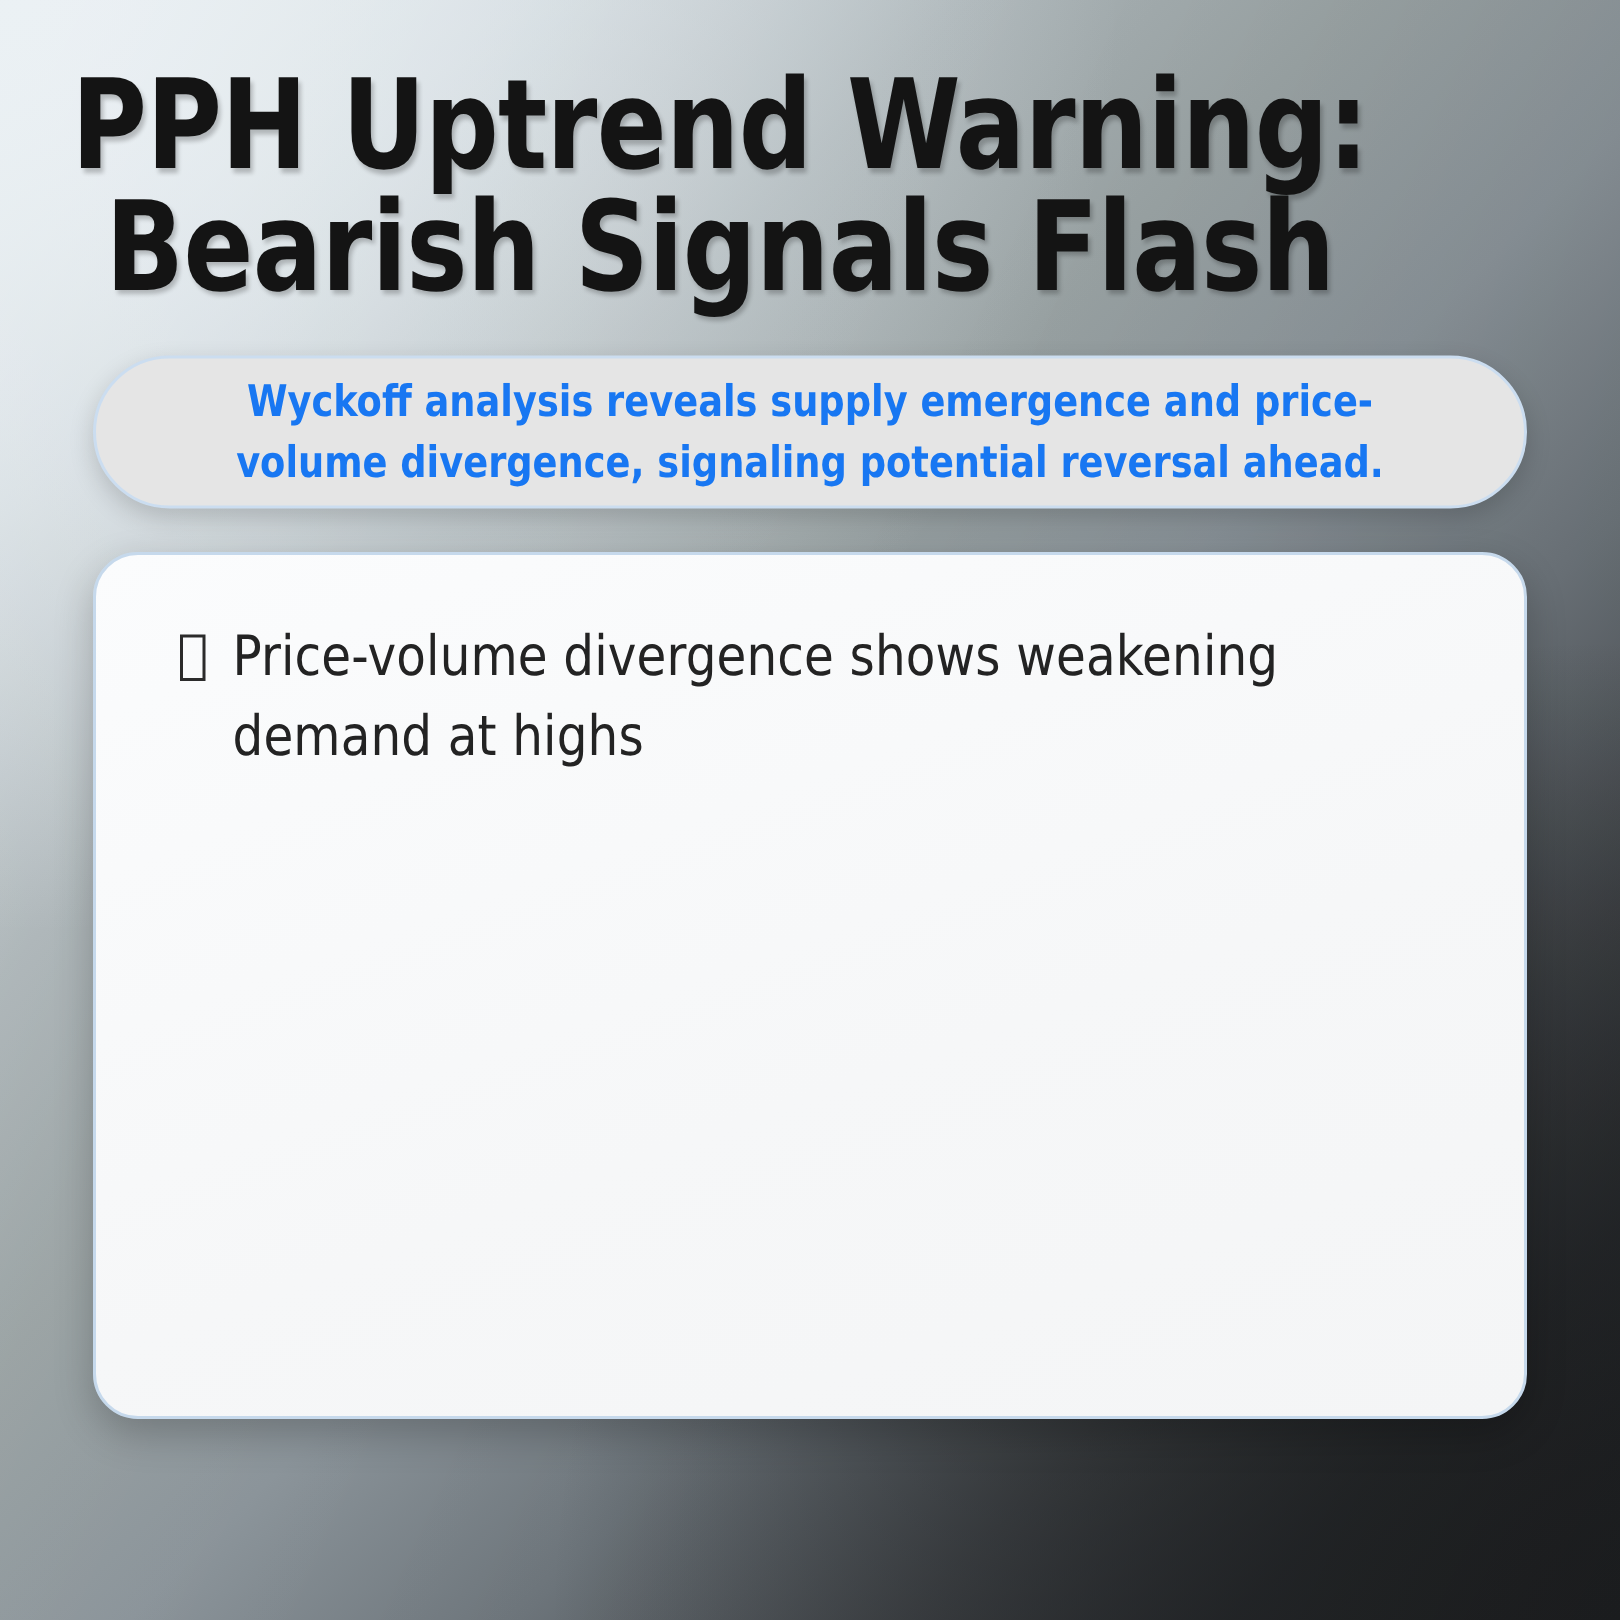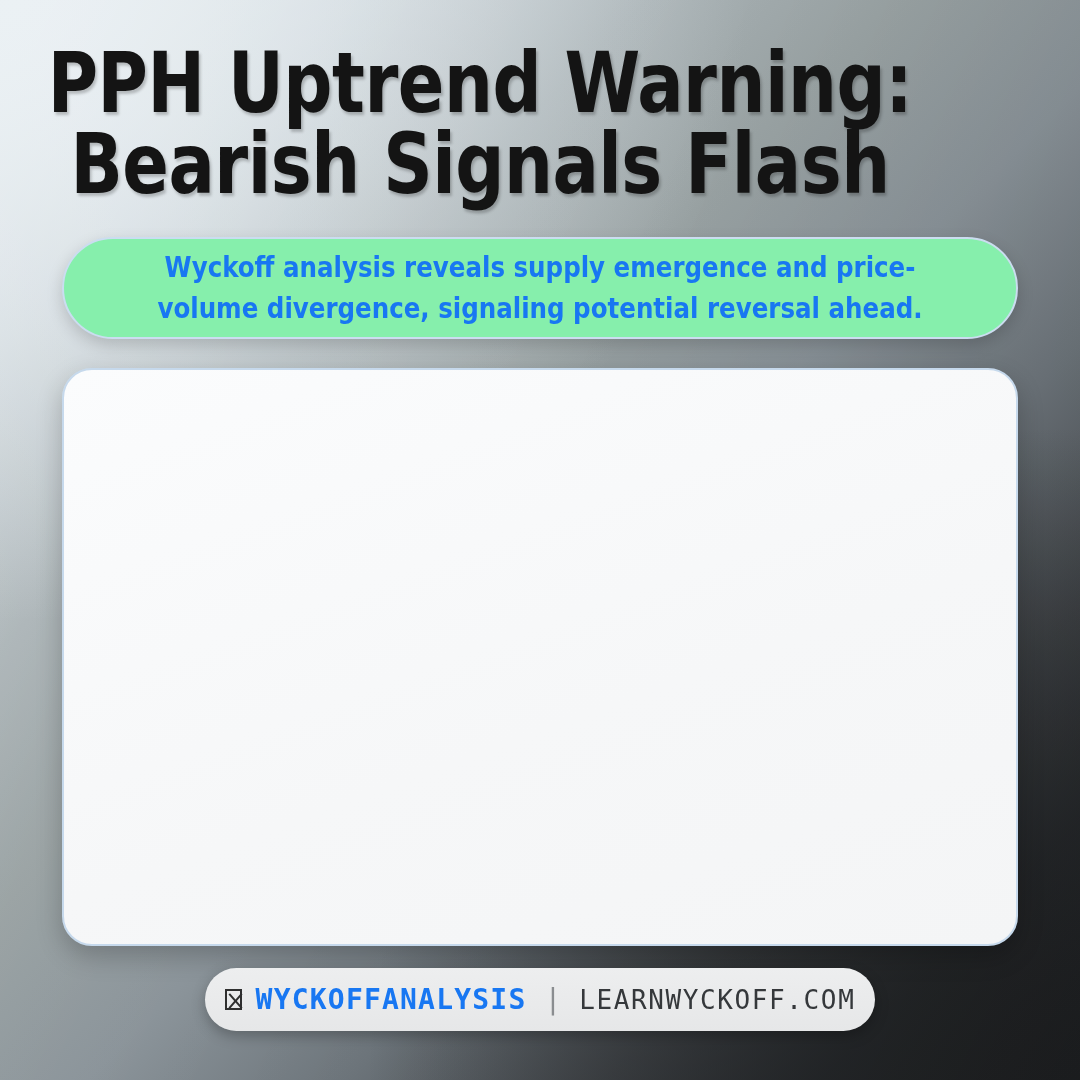--- a/index.html
+++ b/index.html
@@ -55,21 +55,21 @@
     text-shadow:2px 3px 3px rgba(0,0,0,0.22);
     transform:scaleX(0.92);
   }
   .title-line { display:block; white-space:nowrap; }
 
   
   .subtitle-card {
     position:absolute;
     left:62px; top:237px;
     width:956px; height:102px;
-    background:#86efac;
+    background:#e5e5e5;
     border:2px solid #CBDDF0;
     border-radius:51px;
     box-shadow:0 6px 16px rgba(0,0,0,0.17);
     display:flex; align-items:center; justify-content:center;
     padding:0 30px;
   }
   .subtitle-text {
     font-family:"DejaVu Sans Condensed","Liberation Sans Narrow","Liberation Sans", sans-serif;
     font-weight:bold;
     font-size:29px;
@@ -175,26 +175,24 @@
     <span class="title-line">PPH Uptrend Warning:</span>
     <span class="title-line">Bearish Signals Flash</span>
   </h1>
 
   <div class="subtitle-card">
     <p class="subtitle-text">Wyckoff analysis reveals supply emergence and price-volume divergence, signaling potential reversal ahead.</p>
   </div>
 
   <div class="bullets-card">
 
+    <div class="bullet-row">
+      <span class="bullet-marker"></span>
+      <span class="bullet-text">Price-volume divergence shows weakening demand at highs</span>
+    </div>
 
 
 
 
   </div>
 
-  <div class="footer-pill">
-    <span class="footer-icon"></span>
-    <span class="footer-handle">WYCKOFFANALYSIS</span>
-    <span class="footer-sep">|</span>
-    <span class="footer-site">LEARNWYCKOFF.COM</span>
-  </div>
 
 </div>
 
 </body></html>

